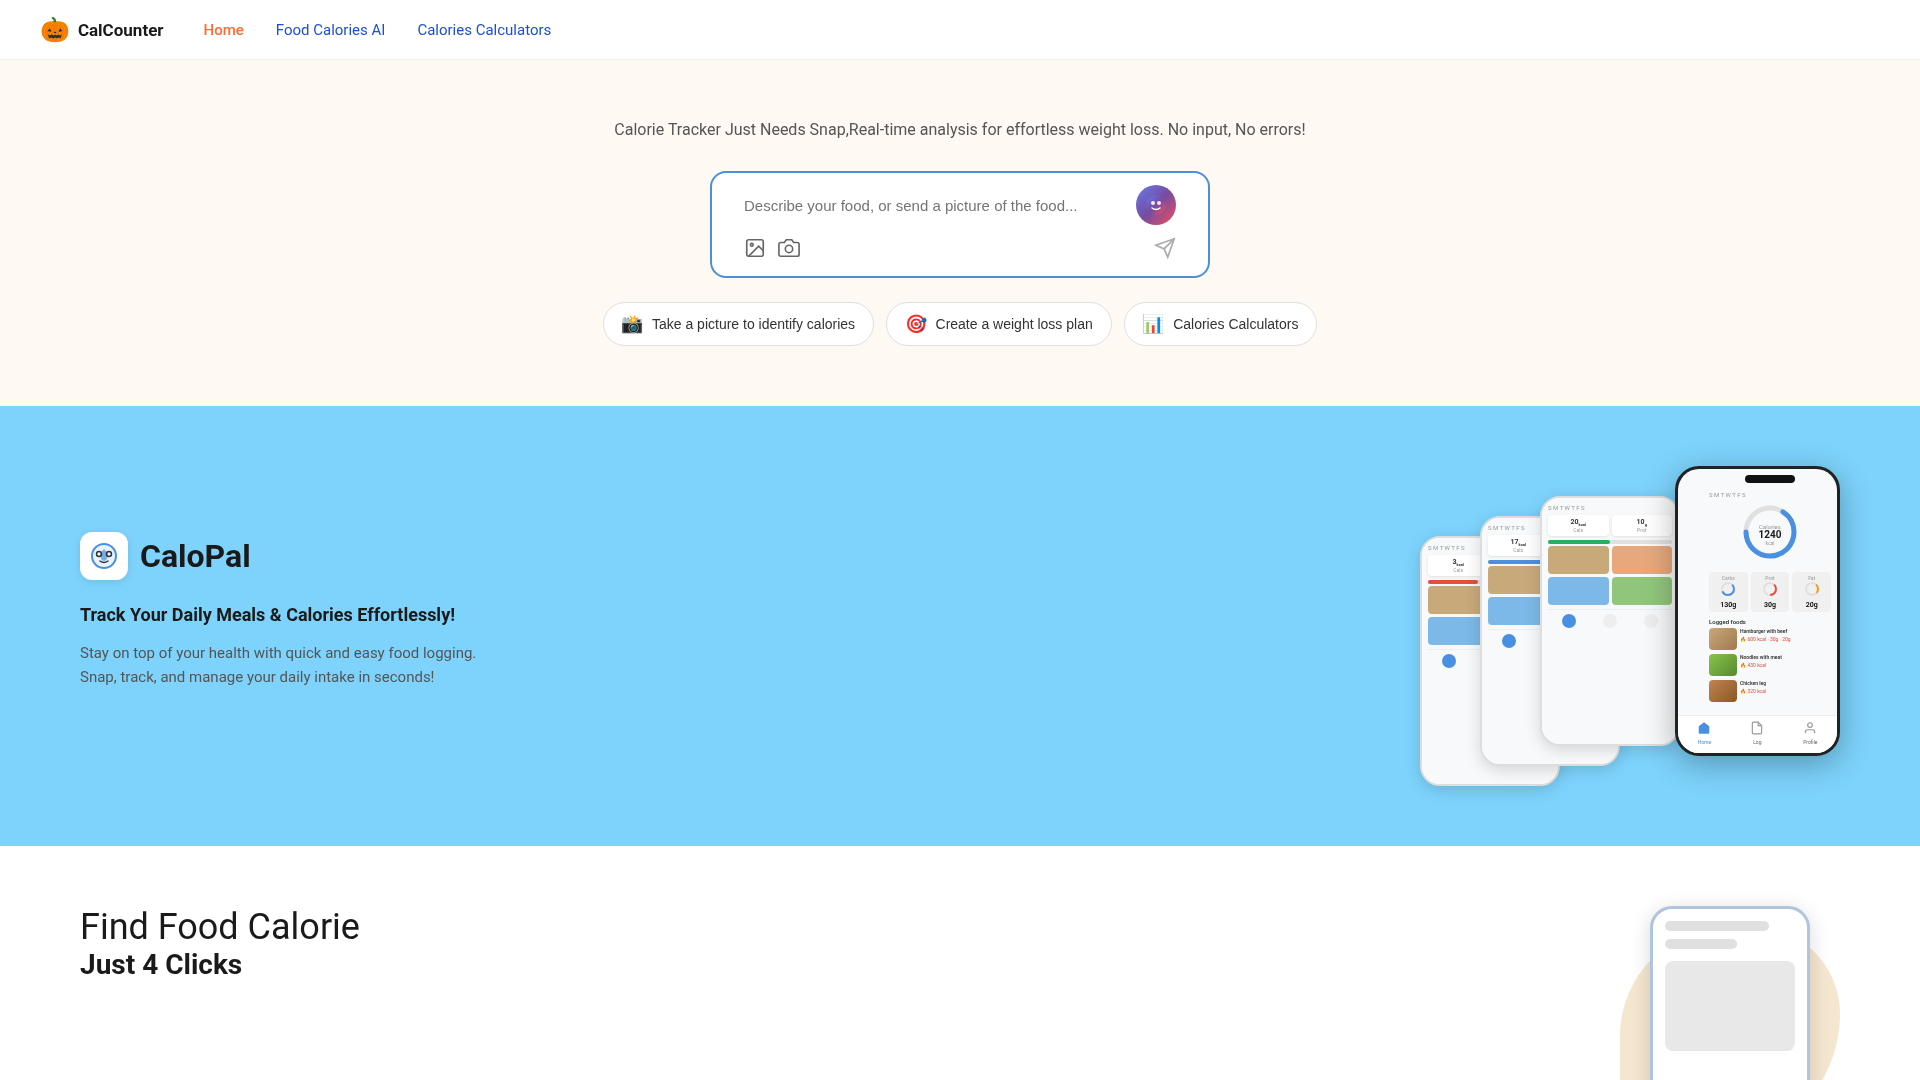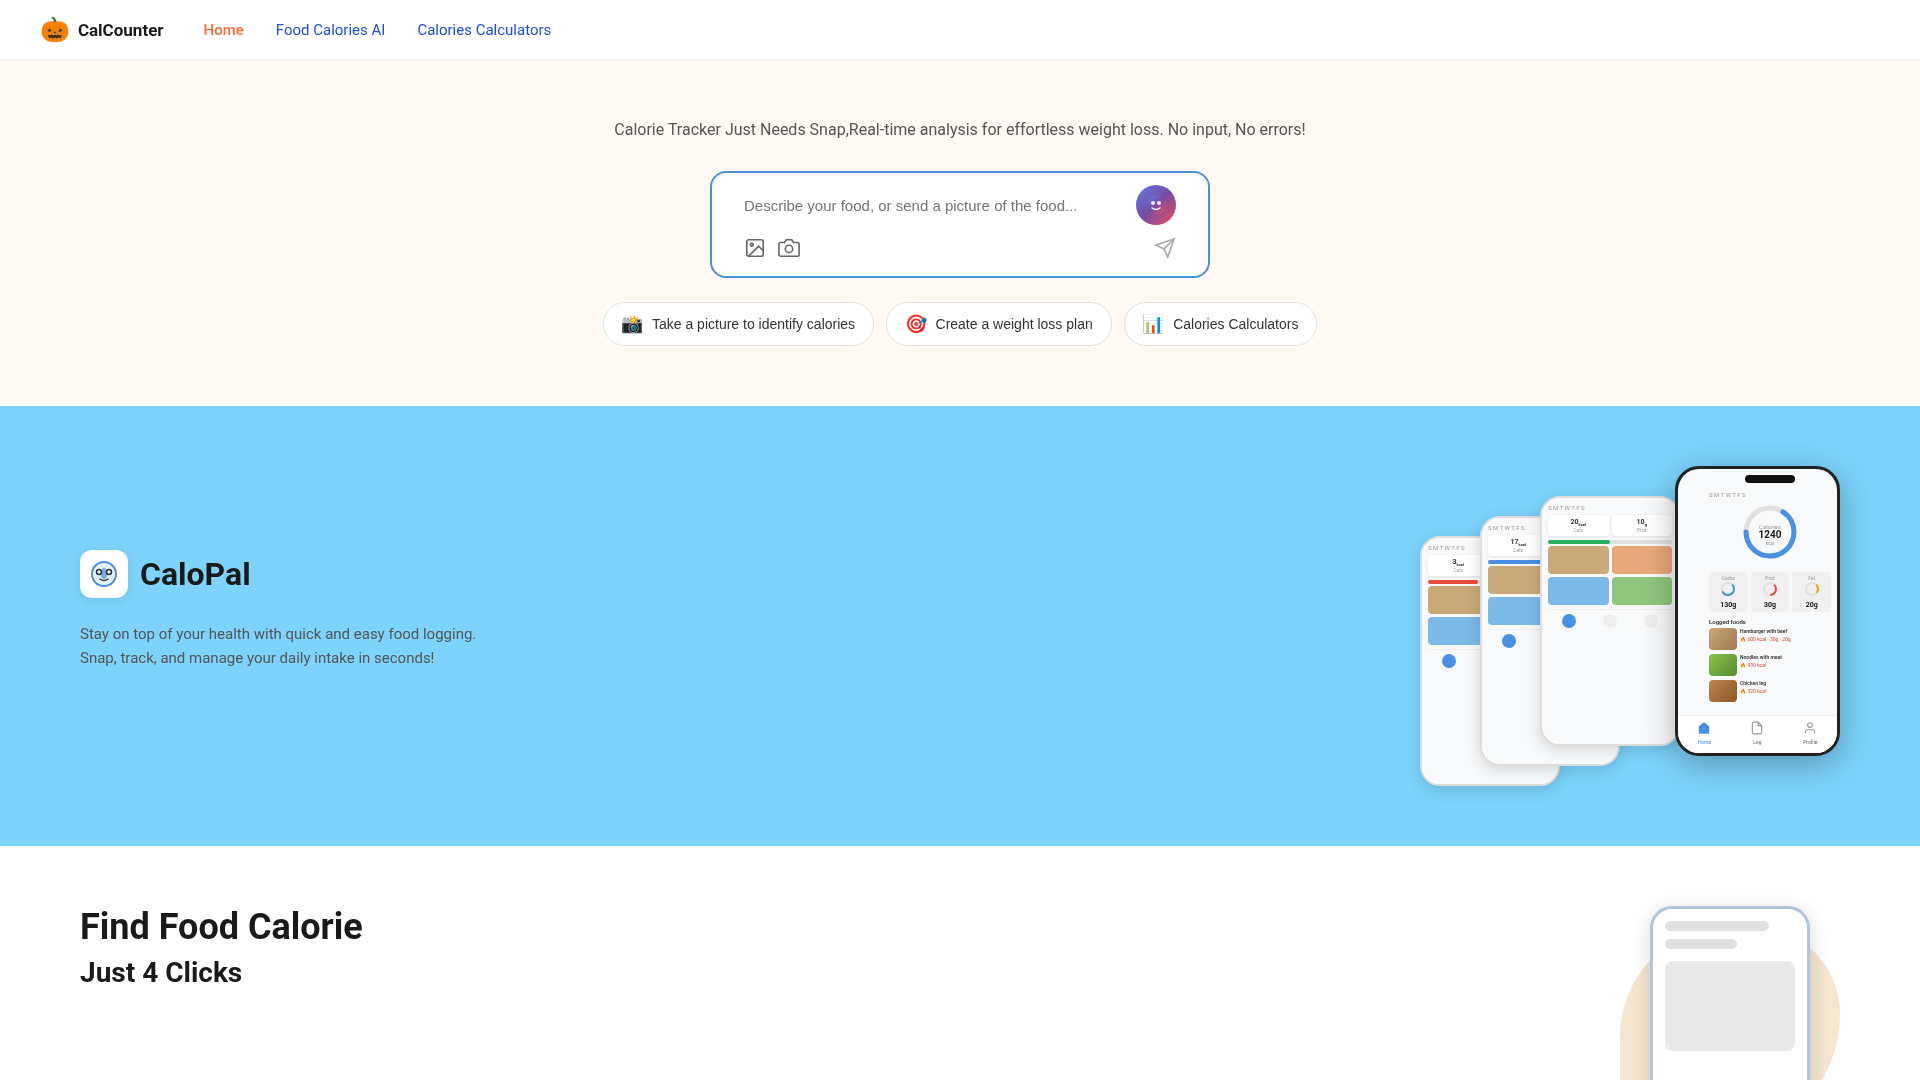--- a/index.html
+++ b/index.html
@@ -411,23 +411,22 @@
       padding: 60px 80px;
       display: flex;
       align-items: flex-start;
       justify-content: space-between;
     }
     .find-left {
       max-width: 400px;
     }
     .find-title {
       font-size: 36px;
-      font-weight: 700;
+      font-weight: 400;
       color: #1a1a1a;
-      margin-bottom: 8px;
     }
     .find-subtitle {
       font-size: 28px;
       font-weight: 700;
       color: #1a1a1a;
     }
     .find-right {
       width: 280px;
       height: 250px;
       position: relative;
@@ -528,20 +527,21 @@
         <svg width="30" height="30" viewBox="0 0 30 30">
           <circle cx="15" cy="15" r="12" fill="#e8f4fd" stroke="#4a90e2" stroke-width="2"></circle>
           <path d="M15 8 Q20 12 18 18 Q15 22 12 18 Q10 12 15 8Z" fill="#4a90e2" opacity="0.7"></path>
           <circle cx="10" cy="13" r="2.5" fill="none" stroke="#333" stroke-width="1.5"></circle>
           <circle cx="20" cy="13" r="2.5" fill="none" stroke="#333" stroke-width="1.5"></circle>
           <path d="M11 20 Q15 23 19 20" stroke="#333" stroke-width="1.5" fill="none" stroke-linecap="round"></path>
         </svg>
       </div>
       <span class="calopal-name">CaloPal</span>
     </div>
+    <p class="calopal-tagline">Track Your Daily Meals &amp; Calories Effortlessly!</p>
     <p class="calopal-desc">Stay on top of your health with quick and easy food logging. Snap, track, and manage your daily intake in seconds!</p>
   </div>
 
   <div class="calopal-right">
     <div class="phone-stack">
 
       <div class="phone-sec phone-sec-3">
         <div class="phone-sec-screen">
           <div class="sec-header">
             <span class="sec-date">S M T W T F S</span>

